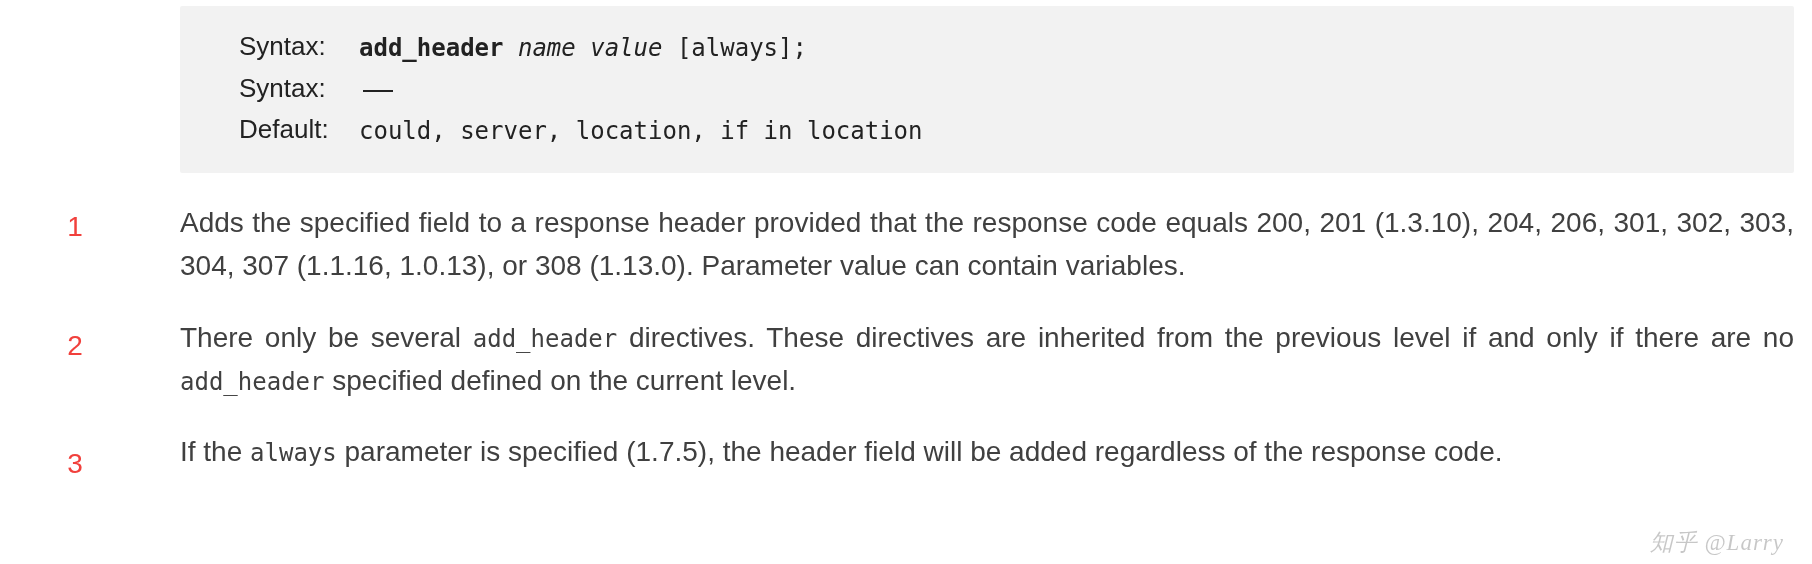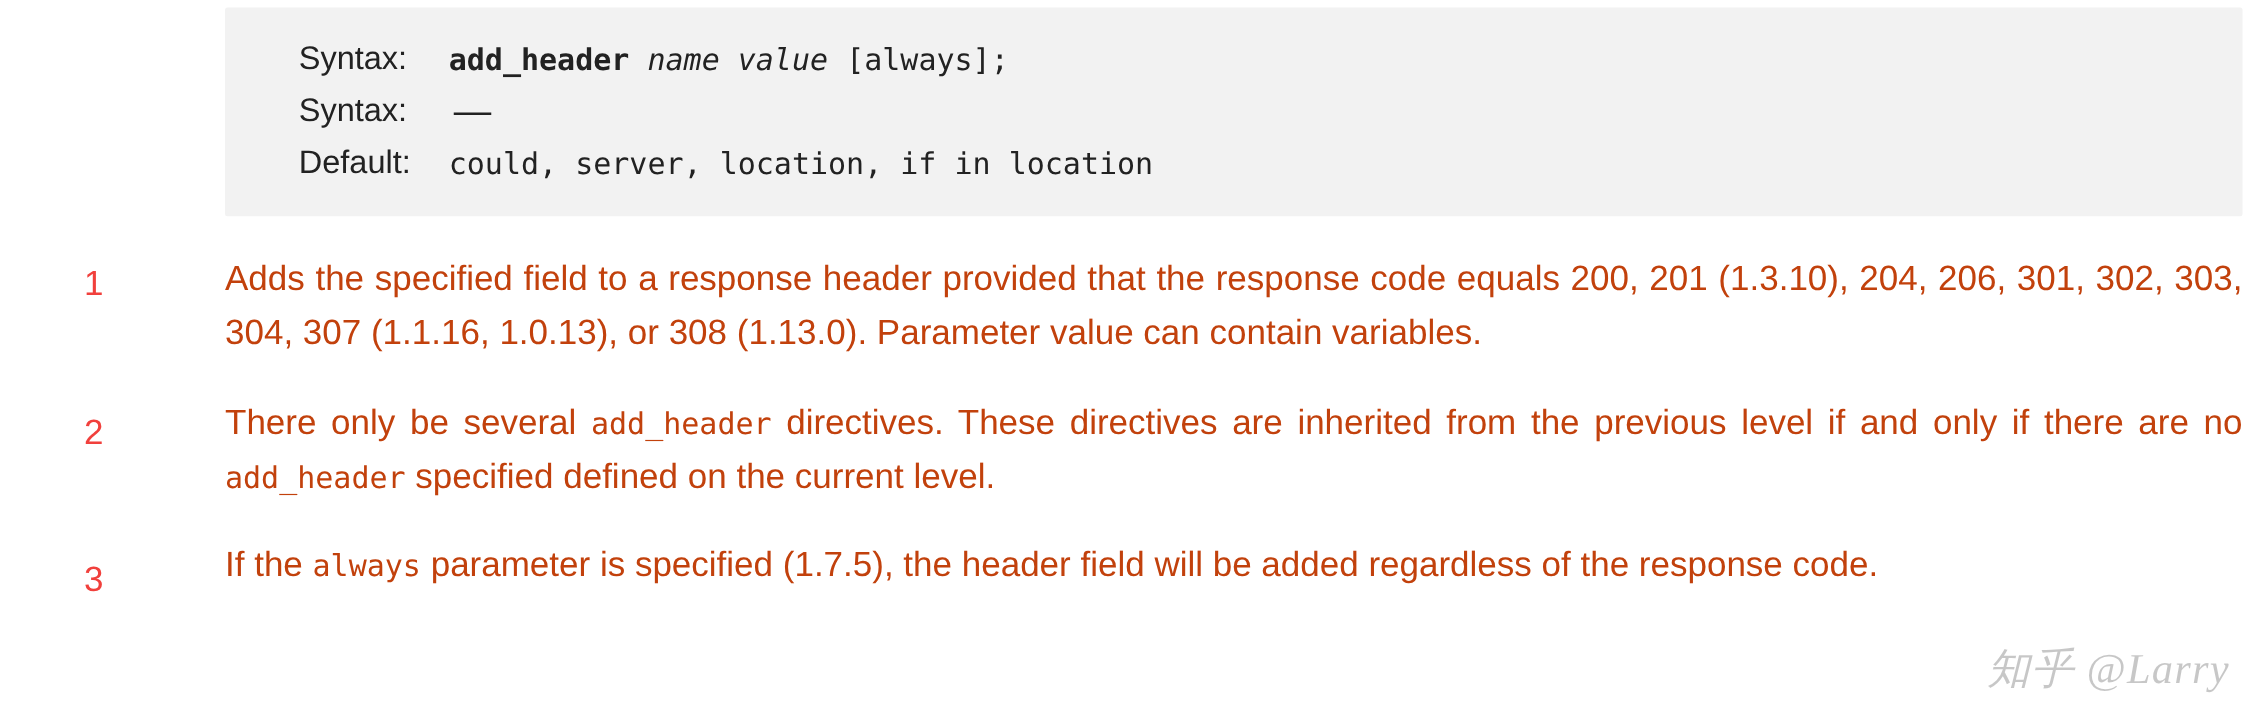--- a/index.html
+++ b/index.html
@@ -52,31 +52,31 @@
     display: inline-block;
     width: 30px;
     border-top: 2px solid #222;
     vertical-align: middle;
     margin-left: 4px;
   }
   .para {
     font-size: 28px;
     line-height: 1.55;
     text-align: justify;
-    color: #c2410c;
+    color: #404040;
   }
   .para .code {
     font-family: "SFMono-Regular", Menlo, Consolas, monospace;
     font-size: 24px;
   }
   .watermark {
     position: absolute;
     right: 28px;
     bottom: 12px;
-    font-size: 34px;
+    font-size: 23px;
     color: rgba(0,0,0,0.22);
     font-style: italic;
     font-family: Georgia, "Times New Roman", serif;
     pointer-events: none;
     letter-spacing: 1px;
   }
 </style>
 </head>
 <body>
 

